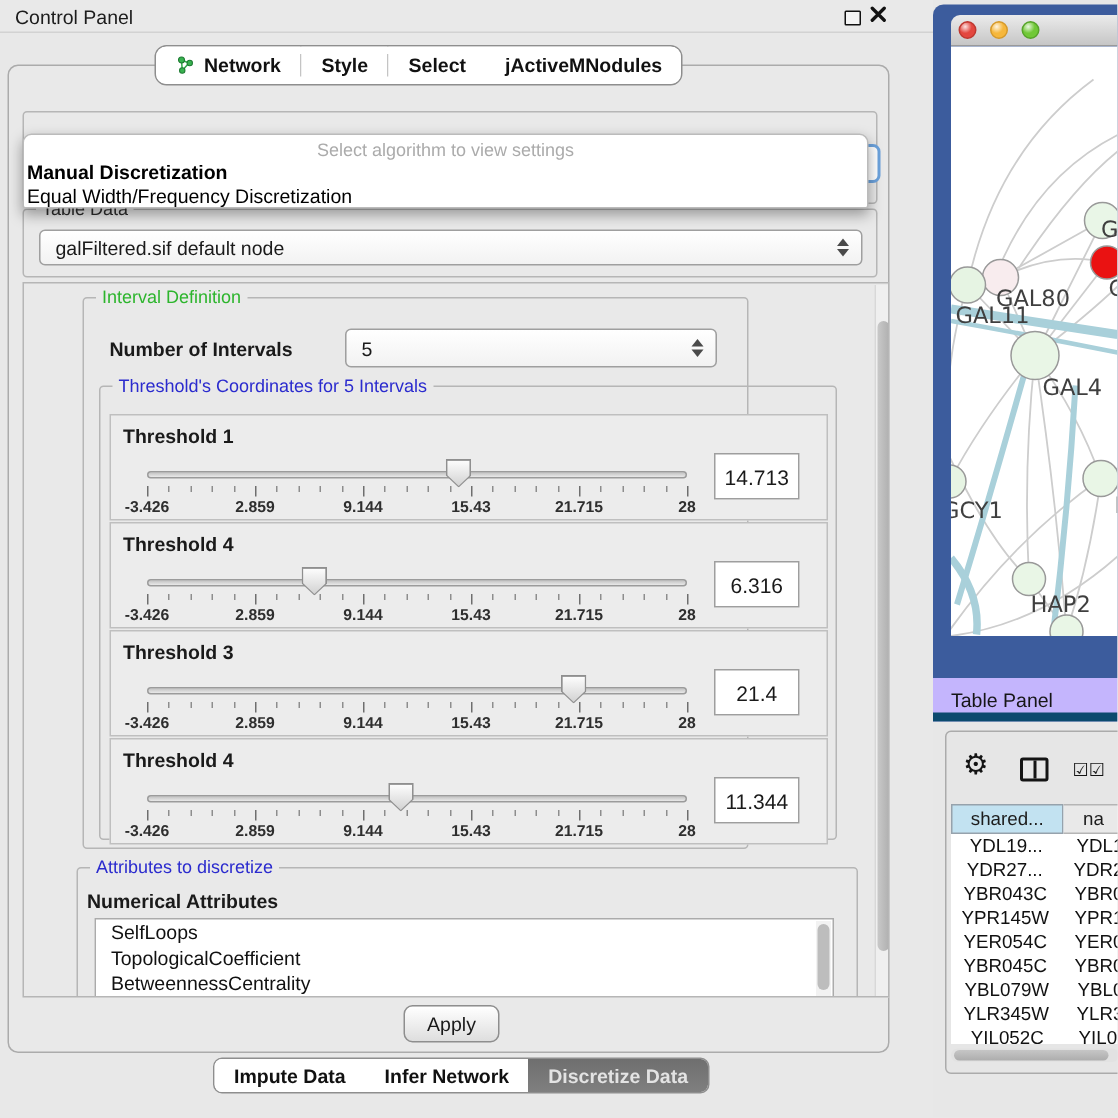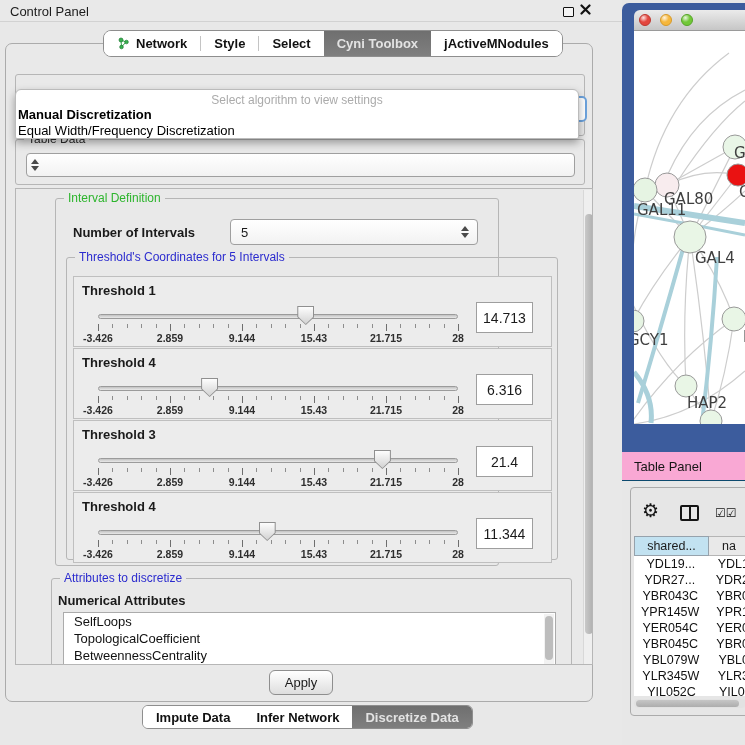--- a/index.html
+++ b/index.html
@@ -85,21 +85,21 @@
 
   #bottom-tabs { left:142px; top:705px; height:24px; display:flex; background:#fff; border:1px solid #8e8e8e; border-radius:6px; overflow:hidden; }
 
   
   #netwin { left:622px; top:3px; width:123px; height:449px; background:#3C5C9D; border-radius:7px 0 0 0; }
   #net-titlebar { left:634px; top:10px; width:111px; height:21px; background:linear-gradient(#EBEBEB,#C6C6C6); border-radius:6px 0 0 0; border-bottom:1px solid #9a9a9a; }
   .tl { position:absolute; top:4px; width:12px; height:12px; border-radius:50%; }
   #net-canvas { left:634px; top:31px; width:111px; height:393px; background:#fff; overflow:hidden; }
 
   
-  #tp-titlebar { left:622px; top:452px; width:123px; height:29px; background:#f9a8d4; border-bottom:1px solid #0c4a6e; }
+  #tp-titlebar { left:622px; top:452px; width:123px; height:29px; background:#c4b5fd; border-bottom:6px solid #0c4a6e; }
   #tp-title { left:12px; top:7px; font-size:13px; color:#161616; }
   #tp-box { left:630px; top:487px; width:120px; height:229px; background:#E6E6E6; border:1px solid #ABABAB; border-radius:4px; }
   #gear { left:11px; top:13px; font-size:19px; color:#141414; line-height:19px; }
   #splitcols { left:49px; top:17px; width:19px; height:16px; border:2px solid #141414; border-radius:2px; }
   #splitcols div { position:absolute; left:7px; top:0; width:2px; height:12px; background:#141414; }
   #cbx { left:84px; top:18px; font-size:12px; color:#141414; letter-spacing:0px; }
   #tp-table { left:3px; top:48px; width:115px; height:160px; background:#fff; overflow:hidden; }
   #tp-head { display:flex; height:20px; font-size:12.5px; }
   #th1 { width:75px; background:#C2E2F1; border:1px solid #96A2AC; text-align:center; line-height:18px; color:#1c1c1c; }
   #th2 { flex:1; background:#E9E9E9; border-top:1px solid #B5B5B5; border-bottom:1px solid #B5B5B5; padding-left:13px; line-height:18px; color:#1c1c1c; }
@@ -132,23 +132,20 @@
       <span>Network</span>
     </div>
     <div class="seg-sep"></div>
     <div class="seg">
         <span>Style</span>
       </div>
     <div class="seg-sep"></div>
     <div class="seg">
         <span>Select</span>
       </div>
-    <div class="seg sel">
-        <span>Cyni Toolbox</span>
-      </div>
     <div class="seg">
         <span>jActiveMNodules</span>
       </div>
   </div>
 
   <div id="pane" class="abs">
 
     <div id="algo-group" class="groupbox">
       <div id="algo-title" class="abs">Discretization Algorithm</div>
     </div>
@@ -156,20 +153,21 @@
 
     <div id="popup" class="abs">
       <div id="popup-hint">Select algorithm to view settings</div>
       <div class="popup-opt bold">Manual Discretization</div>
       <div class="popup-opt">Equal Width/Frequency Discretization</div>
     </div>
 
     <div id="td-group" class="groupbox">
       <div id="td-title" class="gtitle">Table Data</div>
       <div id="td-combo" class="combo">
+        <span class="val">galFiltered.sif default node</span>
         <span class="spin">
             <span class="tri-up"></span>
             <span class="tri-dn"></span>
           </span>
       </div>
     </div>
 
     <div id="scrollpanel" class="abs">
 
       <div id="interval-group" class="groupbox">

